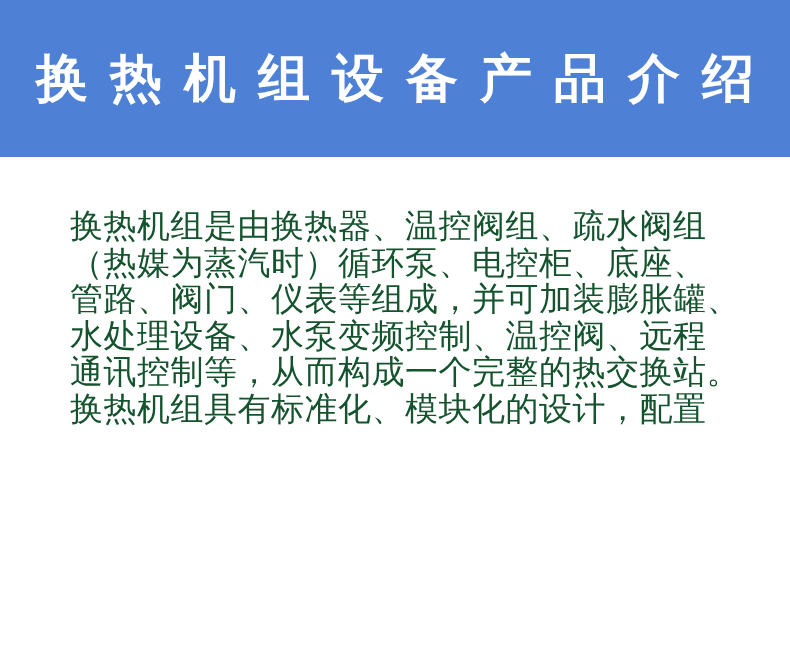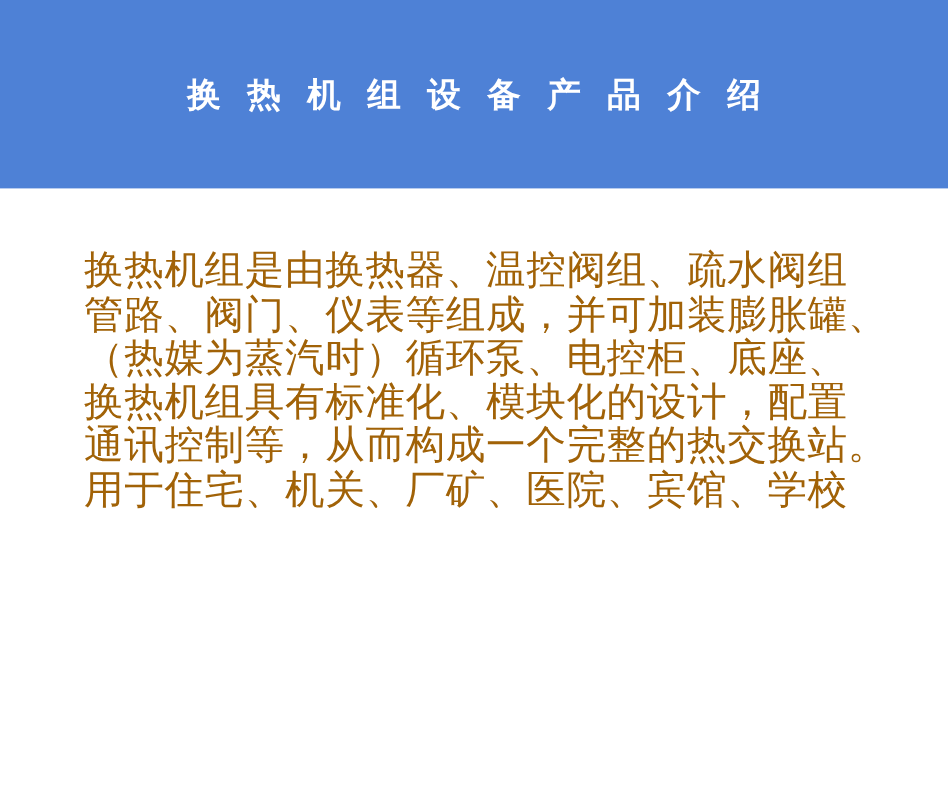--- a/index.html
+++ b/index.html
@@ -15,47 +15,47 @@
     height: 157px;
     background: #4e81d6;
     display: flex;
     align-items: center;
     justify-content: center;
   }
   .banner-title {
     color: #ffffff;
     font-family: "Liberation Sans", "DejaVu Sans", sans-serif;
     font-weight: bold;
-    font-size: 28px;
+    font-size: 52px;
     letter-spacing: 22px;
     padding-left: 22px; 
     white-space: nowrap;
   }
   .content {
     padding: 51px 58px 0 70px;
   }
   .text-line {
     font-size: 33px;
     line-height: 36.6px;
-    color: #a16207;
+    color: #14532d;
     white-space: nowrap;
     letter-spacing: 0.5px;
   }
 </style>
 </head>
 <body>
 
 <div class="page">
 
   <div class="banner">
     <div class="banner-title">换热机组设备产品介绍</div>
   </div>
 
   <div class="content">
     <div class="text-line">换热机组是由换热器、温控阀组、疏水阀组</div>
+    <div class="text-line">（热媒为蒸汽时）循环泵、电控柜、底座、</div>
     <div class="text-line">管路、阀门、仪表等组成，并可加装膨胀罐、</div>
-    <div class="text-line">（热媒为蒸汽时）循环泵、电控柜、底座、</div>
+    <div class="text-line">水处理设备、水泵变频控制、温控阀、远程</div>
+    <div class="text-line">通讯控制等，从而构成一个完整的热交换站。</div>
     <div class="text-line">换热机组具有标准化、模块化的设计，配置</div>
-    <div class="text-line">通讯控制等，从而构成一个完整的热交换站。</div>
-    <div class="text-line">用于住宅、机关、厂矿、医院、宾馆、学校</div>
   </div>
 
 </div>
 
 </body></html>

